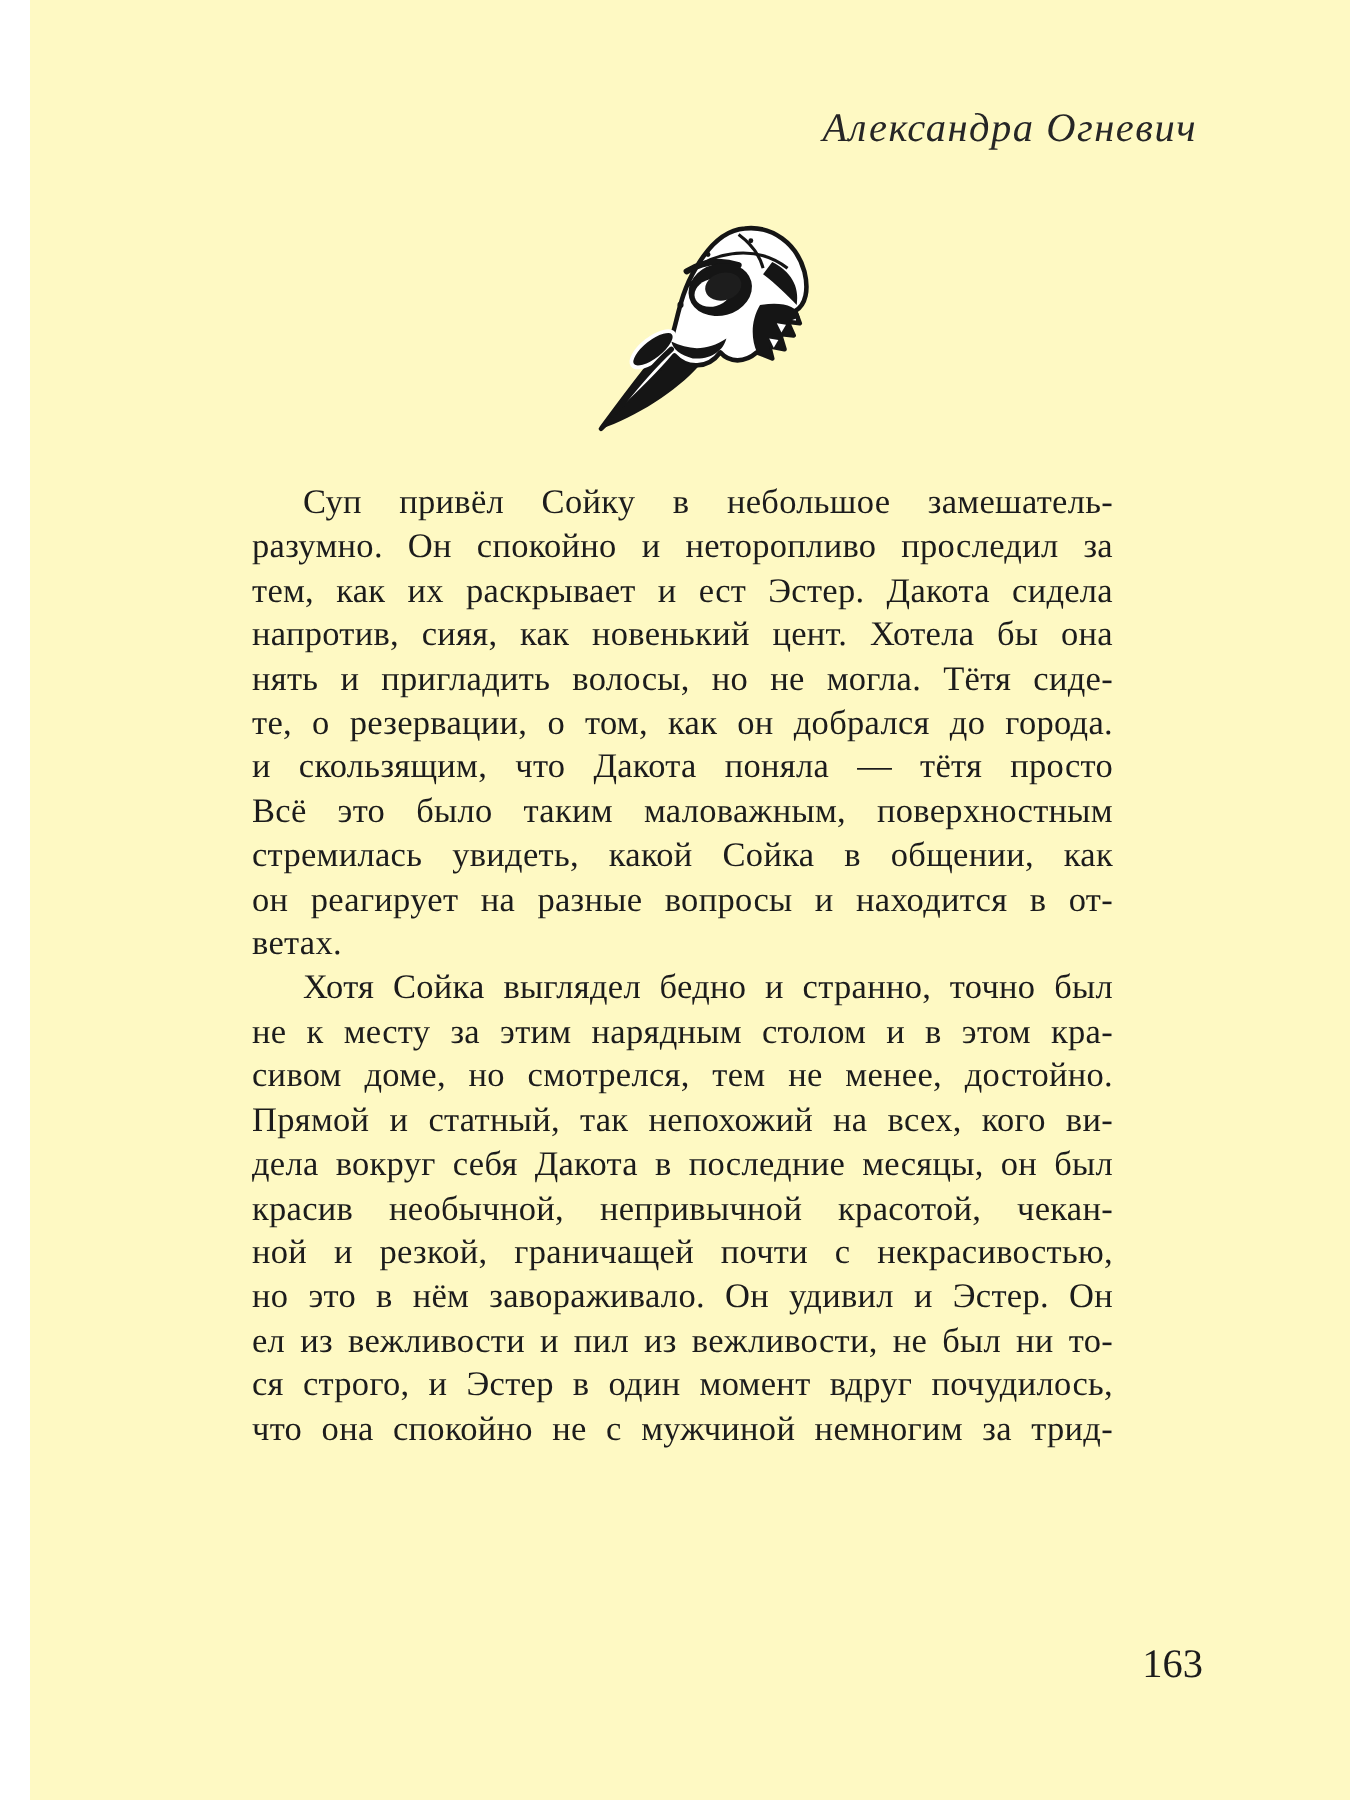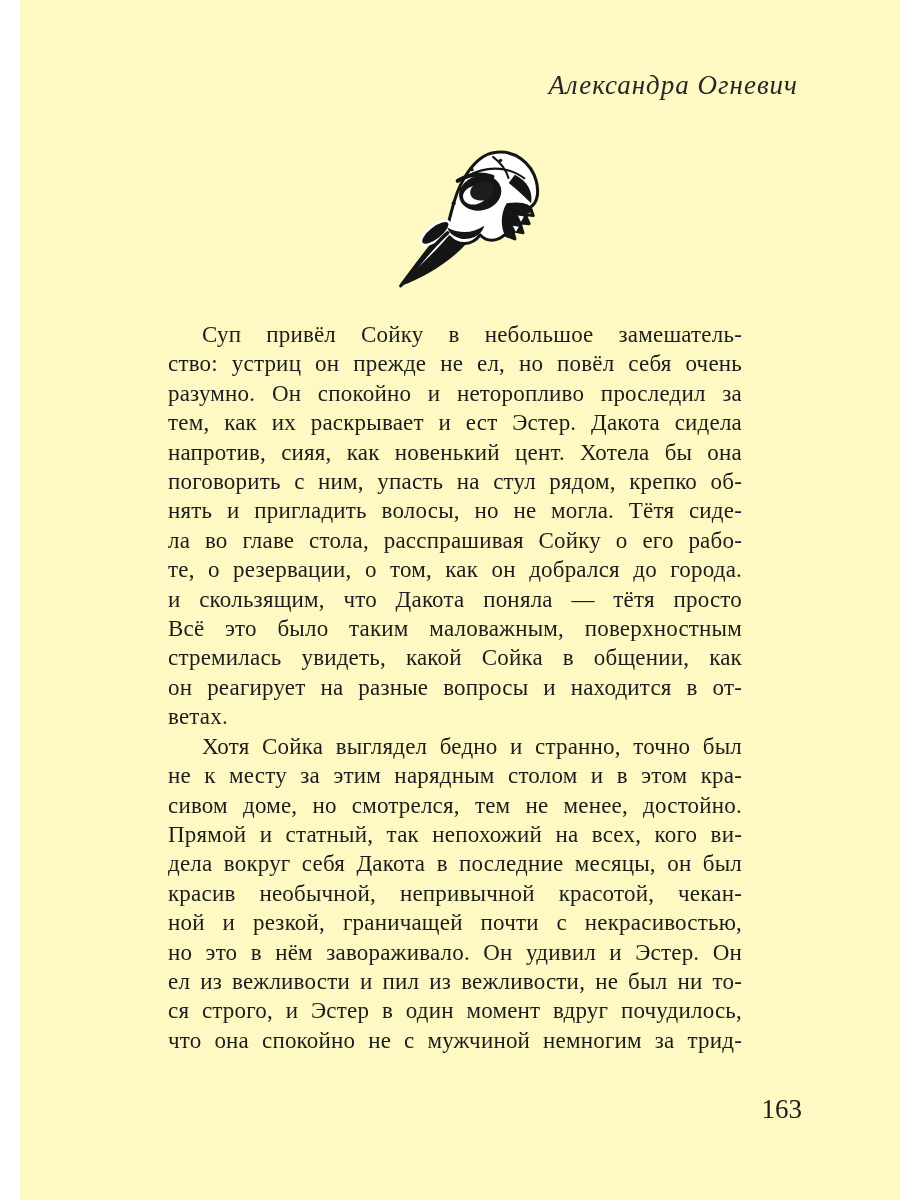--- a/index.html
+++ b/index.html
@@ -109,27 +109,24 @@
       <circle cx="64" cy="52" r="2" fill="#151515"></circle>
       <circle cx="76" cy="33" r="1.6" fill="#151515"></circle>
       <circle cx="58" cy="66" r="2" fill="#151515"></circle>
       <circle cx="104" cy="24" r="1.6" fill="#151515"></circle>
     </svg>
   </figure>
 
   <div class="body-text">
       <div>
         <div class="line indent">Суп привёл Сойку в небольшое замешатель-</div>
-        <div class="line">ство: устриц он прежде не ел, но повёл себя очень</div>
         <div class="line">разумно. Он спокойно и неторопливо проследил за</div>
         <div class="line">тем, как их раскрывает и ест Эстер. Дакота сидела</div>
         <div class="line">напротив, сияя, как новенький цент. Хотела бы она</div>
-        <div class="line">поговорить с ним, упасть на стул рядом, крепко об-</div>
         <div class="line">нять и пригладить волосы, но не могла. Тётя сиде-</div>
-        <div class="line">ла во главе стола, расспрашивая Сойку о его рабо-</div>
         <div class="line">те, о резервации, о том, как он добрался до города.</div>
         <div class="line">и скользящим, что Дакота поняла — тётя просто</div>
         <div class="line">Всё это было таким маловажным, поверхностным</div>
         <div class="line">стремилась увидеть, какой Сойка в общении, как</div>
         <div class="line">он реагирует на разные вопросы и находится в от-</div>
         <div class="line unjust">ветах.</div>
       </div>
       <div>
         <div class="line indent">Хотя Сойка выглядел бедно и странно, точно был</div>
         <div class="line">не к месту за этим нарядным столом и в этом кра-</div>

